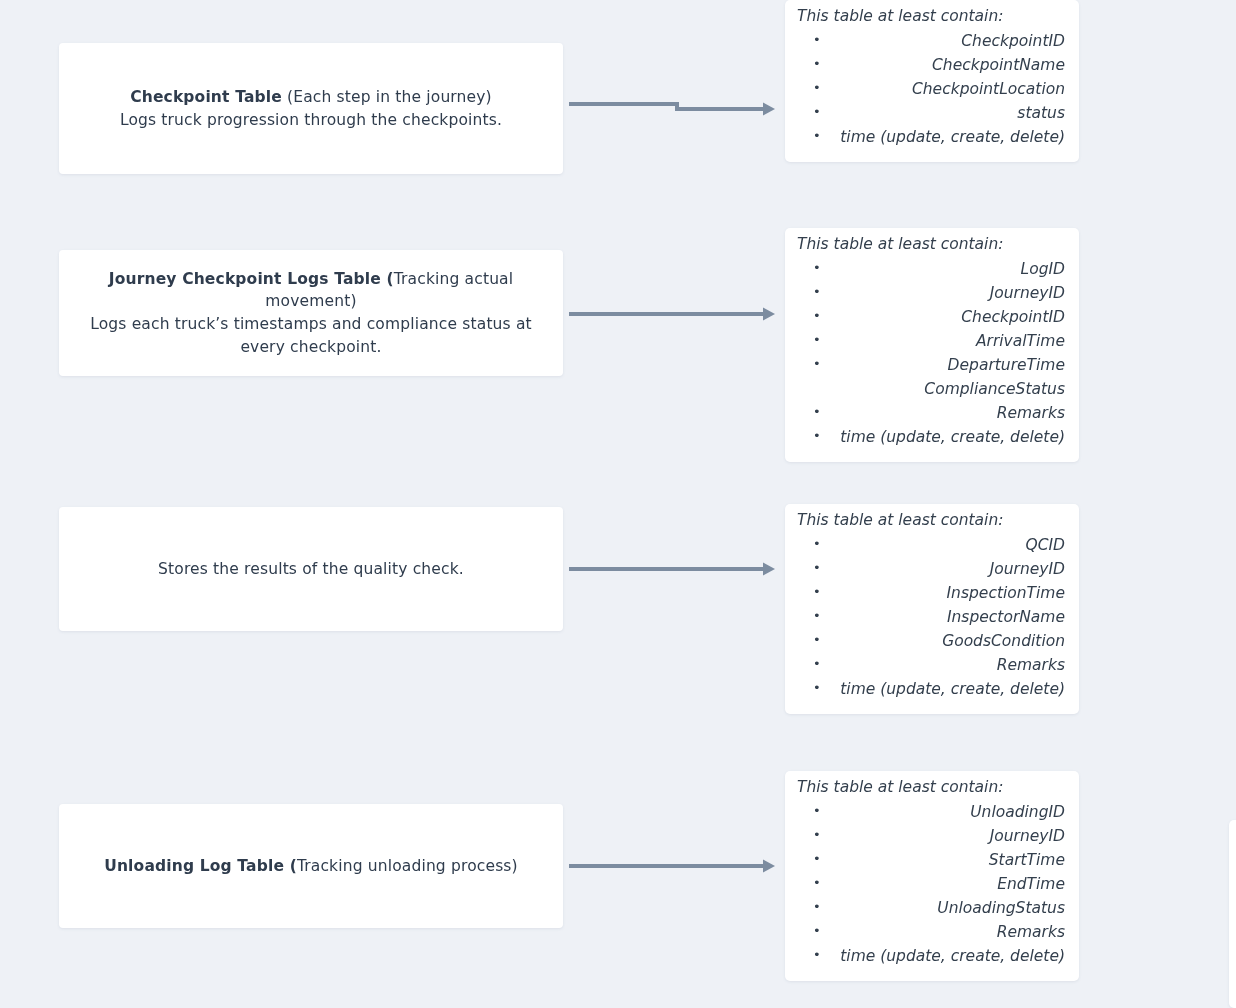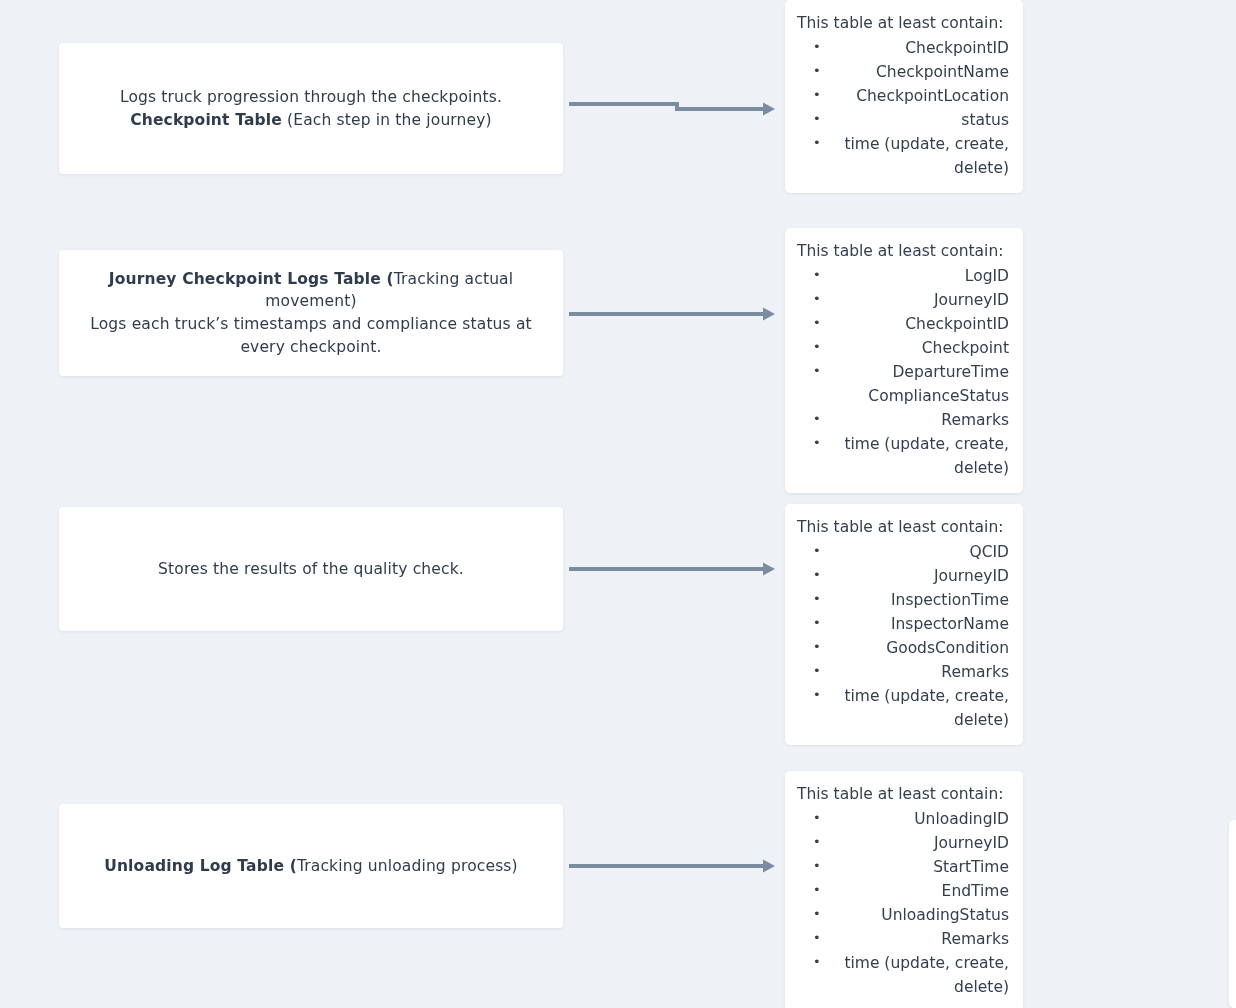--- a/index.html
+++ b/index.html
@@ -45,26 +45,27 @@
     letter-spacing: 0.01em;
   }
   .desc-line .bold {
     font-weight: bold;
   }
 
   
   .detail-box {
     position: absolute;
     left: 785px;
-    width: 238px;
+    width: 294px;
     background: #ffffff;
     border-radius: 5px;
     box-shadow: 0 1px 3px rgba(70, 90, 120, 0.10);
     box-sizing: border-box;
-    padding: 12px 14px 13px 12px;
+    padding: 5px 14px 13px 12px;
+    font-style: italic;
   }
   .detail-head {
     font-size: 15.5px;
     line-height: 1.5;
     color: #333f4d;
     margin-bottom: 1px;
   }
   .detail-list {
     list-style: none;
     margin: 0;
@@ -102,22 +103,22 @@
     border-radius: 5px 0 0 5px;
     box-shadow: 0 1px 3px rgba(70, 90, 120, 0.10);
   }
 </style>
 </head>
 <body>
 
 <div class="canvas">
 
   <div class="desc-card" style="top:43px; height:131px;">
+    <div class="desc-line"><span class="bold">Checkpoint Table</span><span> (Each step in the journey)</span></div>
     <div class="desc-line">Logs truck progression through the checkpoints.</div>
-    <div class="desc-line"><span class="bold">Checkpoint Table</span><span> (Each step in the journey)</span></div>
   </div>
 
   <div class="arrow" style="left:569px; top:98px;">
     <svg width="212" height="20" viewBox="0 0 212 20" aria-hidden="true">
       <path d="M0 6 H108 V11 H196" stroke="#7c8ca0" stroke-width="4" fill="none" stroke-linecap="square"></path>
       <path d="M194 4.5 L206 11 L194 17.5 Z" fill="#7c8ca0"></path>
     </svg>
   </div>
 
   <div class="detail-box" style="top:0px;">
@@ -142,21 +143,21 @@
       <path d="M194 2.5 L206 9 L194 15.5 Z" fill="#7c8ca0"></path>
     </svg>
   </div>
 
   <div class="detail-box" style="top:228px;">
     <div class="detail-head">This table at least contain:</div>
     <ul class="detail-list">
       <li>LogID</li>
       <li>JourneyID</li>
       <li>CheckpointID</li>
-      <li>Checkpoint</li>
+      <li>ArrivalTime</li>
       <li>DepartureTime
 ComplianceStatus</li>
       <li>Remarks</li>
       <li>time (update, create, delete)</li>
     </ul>
   </div>
 
   <div class="desc-card" style="top:507px; height:124px;">
     <div class="desc-line">Stores the results of the quality check.</div>
   </div>

